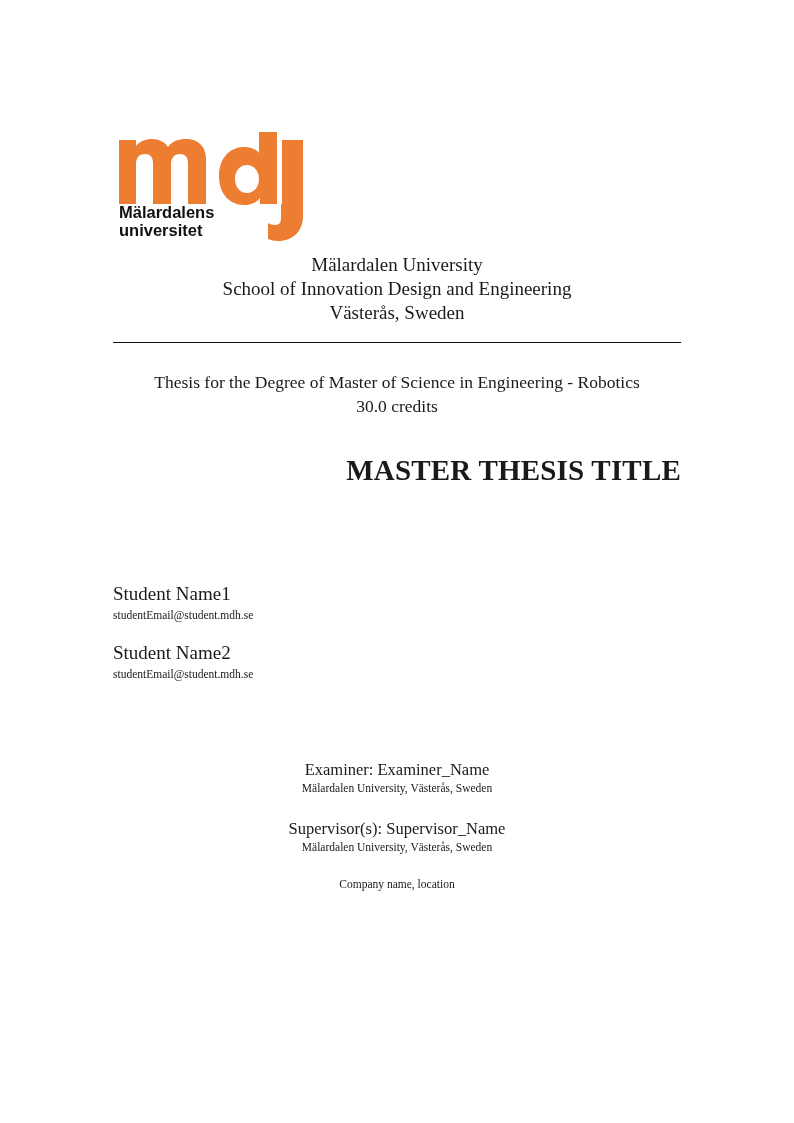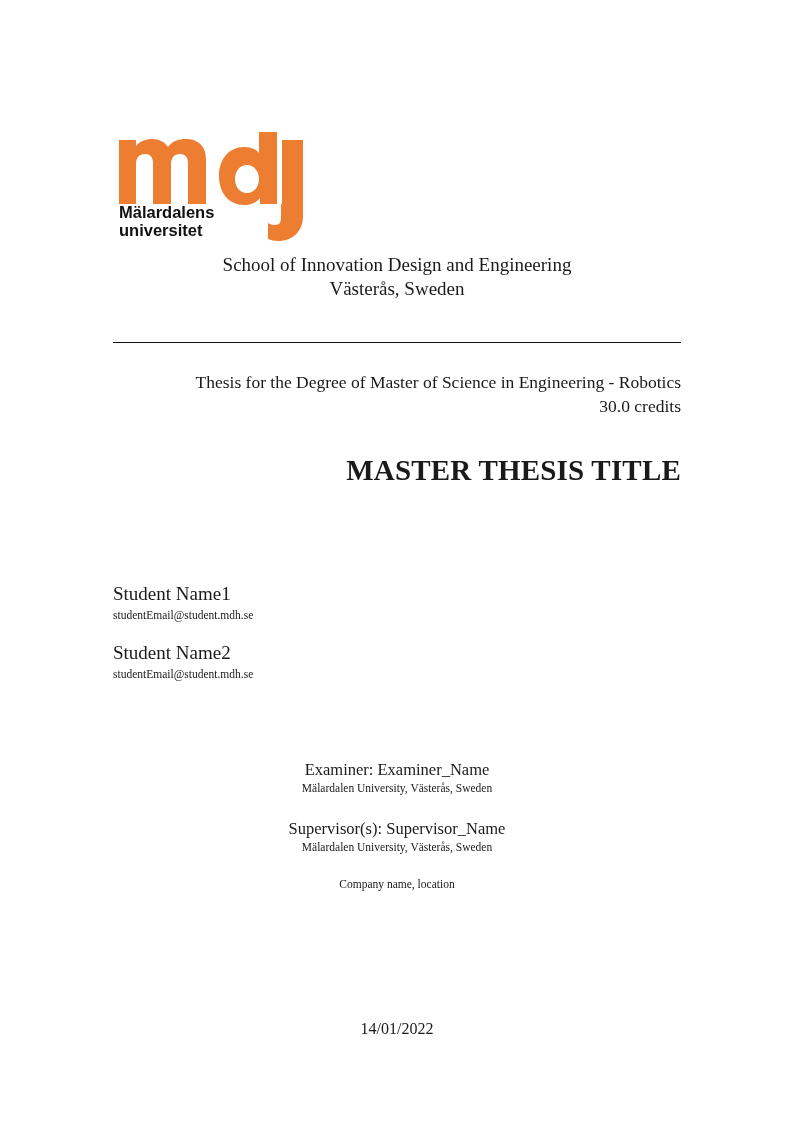--- a/index.html
+++ b/index.html
@@ -53,21 +53,21 @@
     height: 1px;
     background: #111;
   }
 
   
   .degree {
     position: absolute;
     left: 113px;
     top: 330px;
     width: 568px;
-    text-align: right;
+    text-align: center;
     font-size: 17.5px;
     line-height: 1.38;
   }
 
   
   .thesis-title {
     position: absolute;
     left: 113px;
     top: 414px;
     width: 568px;
@@ -141,20 +141,21 @@
       <path d="M168 8 h22 v76 c0,15 -10,25 -25,25 c-4,0 -7,-1 -10,-2 v-16 c2,1 4,2 7,2 c5,0 6,-3 6,-8 z" fill="#ED7D31"></path>
 
       <rect x="164" y="8" width="5" height="64" fill="#ffffff"></rect>
 
       <text x="6" y="86" font-family="Liberation Sans, sans-serif" font-size="16.5" font-weight="700" fill="#111111">Mälardalens</text>
       <text x="6" y="104" font-family="Liberation Sans, sans-serif" font-size="16.5" font-weight="700" fill="#111111">universitet</text>
     </svg>
   </div>
 
   <div class="uni-head">
+    <div>Mälardalen University</div>
     <div>School of Innovation Design and Engineering</div>
     <div>Västerås, Sweden</div>
   </div>
 
   <div class="rule"></div>
 
   <div class="degree">
     <div>Thesis for the Degree of Master of Science in Engineering - Robotics</div>
     <div>30.0 credits</div>
   </div>
@@ -179,15 +180,14 @@
     </div>
     <div class="person">
       <div class="person-role">Supervisor(s): Supervisor_Name</div>
       <div class="person-affil">Mälardalen University, Västerås, Sweden</div>
     </div>
     <div class="person">
       <div class="person-affil">Company name, location</div>
     </div>
   </div>
 
-  <div class="date">14/01/2022</div>
 
 </div>
 
 </body></html>

